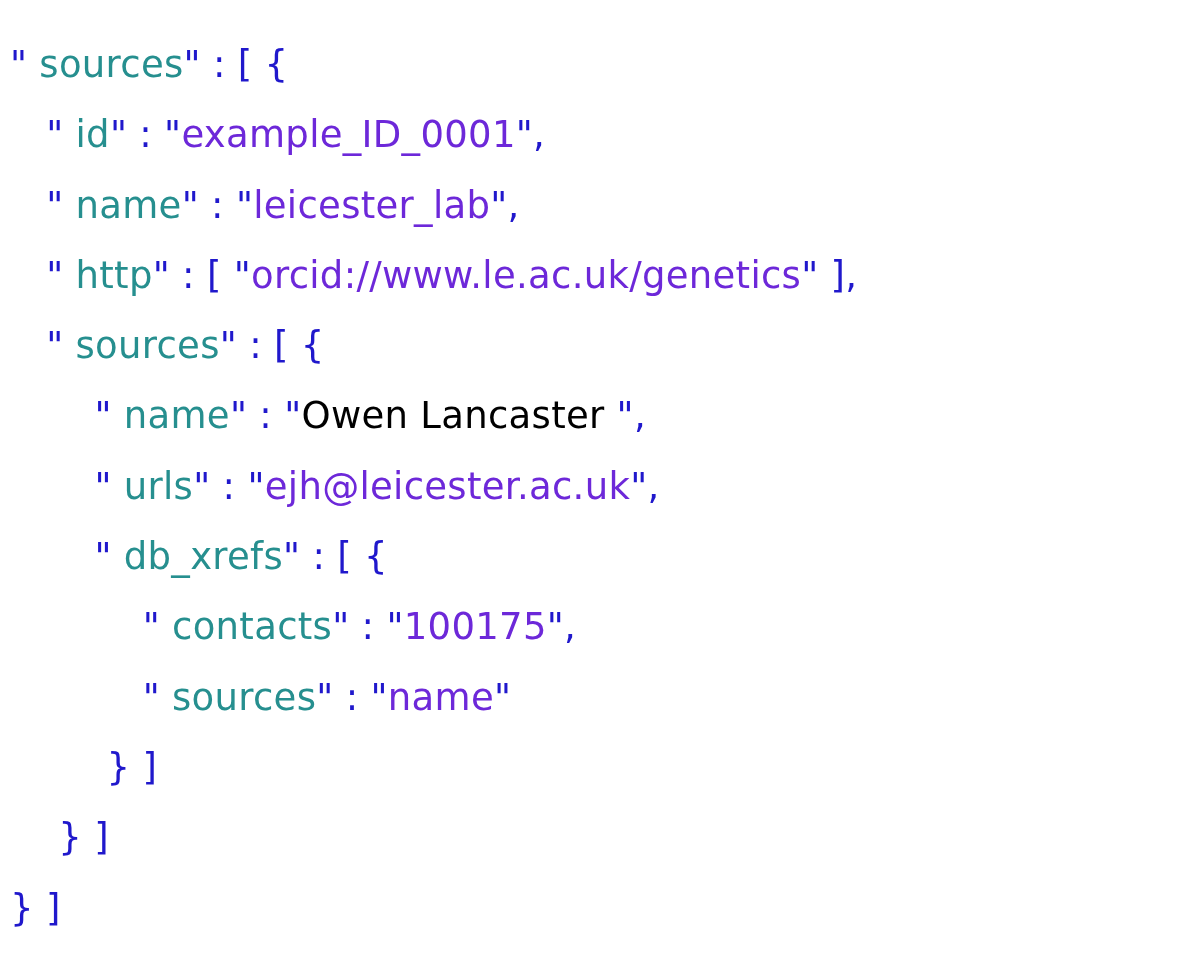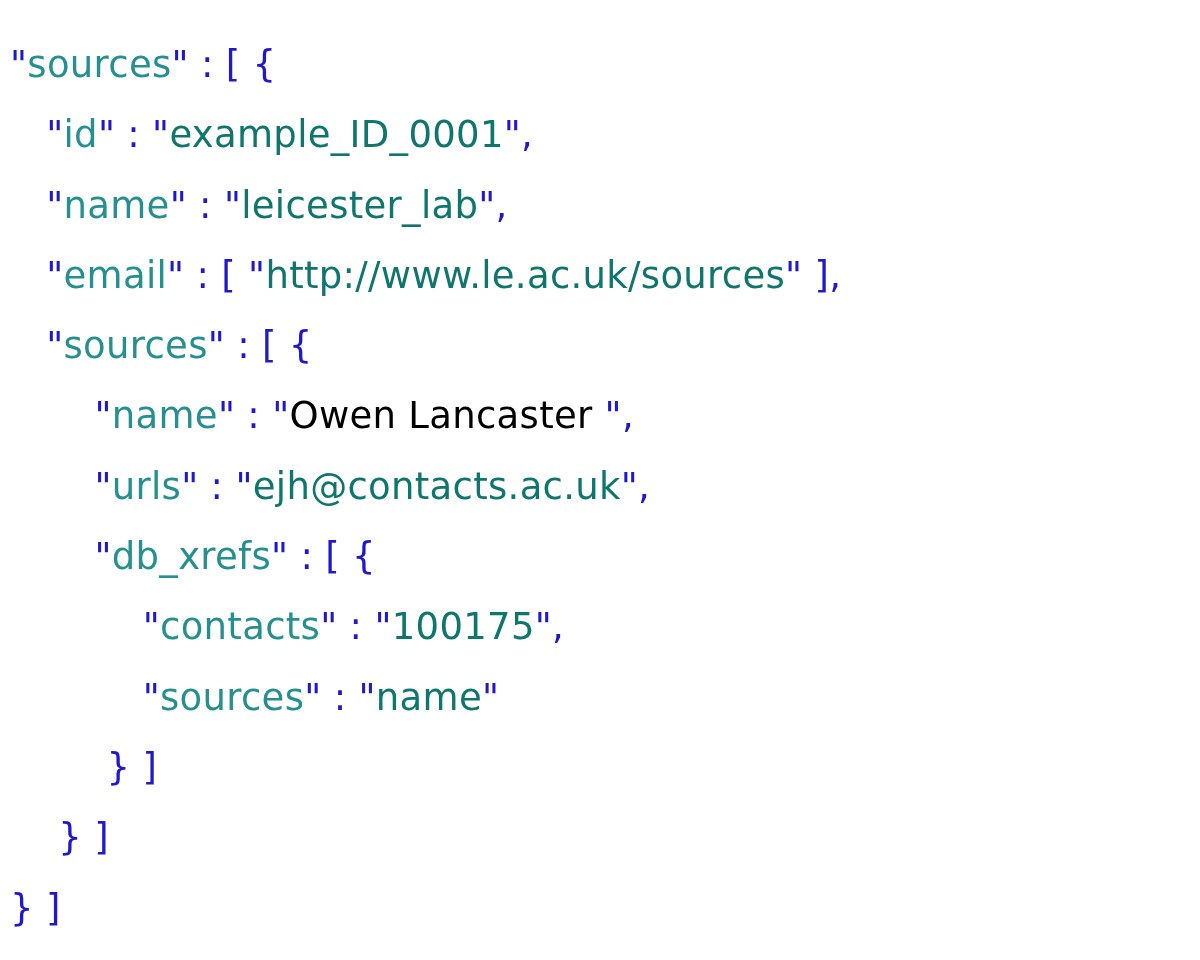--- a/index.html
+++ b/index.html
@@ -12,34 +12,34 @@
   }
   .code {
     font-family: Verdana, "DejaVu Sans", Geneva, sans-serif;
     font-size: 37px;
     line-height: 1.90;
     white-space: pre;
     color: #000000;
     padding: 30px 10px 0 10px;
     letter-spacing: 0.3px;
   }
-  .k   { color: #268f8f; }  
-  .str { color: #0f766e; }  
+  .k   { color: #268f8f; margin-left: 12px; }  
+  .str { color: #6d28d9; }  
   .pl  { color: #000000; }  
   .p   { color: #2018cc; }  
   .q   { color: #2018cc; }  
 </style>
 </head>
 <body>
 
 <div class="code"><span><span class="q">"</span><span class="k">sources</span><span class="q">"</span><span class="p"> : </span><span class="p">[ {</span></span>
    <span><span class="q">"</span><span class="k">id</span><span class="q">"</span><span class="p"> : </span><span class="q">"</span><span class="str">example_ID_0001</span><span class="q">"</span><span class="p">,</span></span>
    <span><span class="q">"</span><span class="k">name</span><span class="q">"</span><span class="p"> : </span><span class="q">"</span><span class="str">leicester_lab</span><span class="q">"</span><span class="p">,</span></span>
-   <span><span class="q">"</span><span class="k">email</span><span class="q">"</span><span class="p"> : </span><span class="p">[ </span><span class="q">"</span><span class="str">http://www.le.ac.uk/sources</span><span class="q">"</span><span class="p"> ]</span><span class="p">,</span></span>
+   <span><span class="q">"</span><span class="k">http</span><span class="q">"</span><span class="p"> : </span><span class="p">[ </span><span class="q">"</span><span class="str">orcid://www.le.ac.uk/genetics</span><span class="q">"</span><span class="p"> ]</span><span class="p">,</span></span>
    <span><span class="q">"</span><span class="k">sources</span><span class="q">"</span><span class="p"> : </span><span class="p">[ {</span></span>
        <span><span class="q">"</span><span class="k">name</span><span class="q">"</span><span class="p"> : </span><span class="q">"</span><span class="pl">Owen Lancaster </span><span class="q">"</span><span class="p">,</span></span>
-       <span><span class="q">"</span><span class="k">urls</span><span class="q">"</span><span class="p"> : </span><span class="q">"</span><span class="str">ejh@contacts.ac.uk</span><span class="q">"</span><span class="p">,</span></span>
+       <span><span class="q">"</span><span class="k">urls</span><span class="q">"</span><span class="p"> : </span><span class="q">"</span><span class="str">ejh@leicester.ac.uk</span><span class="q">"</span><span class="p">,</span></span>
        <span><span class="q">"</span><span class="k">db_xrefs</span><span class="q">"</span><span class="p"> : </span><span class="p">[ {</span></span>
            <span><span class="q">"</span><span class="k">contacts</span><span class="q">"</span><span class="p"> : </span><span class="q">"</span><span class="str">100175</span><span class="q">"</span><span class="p">,</span></span>
            <span><span class="q">"</span><span class="k">sources</span><span class="q">"</span><span class="p"> : </span><span class="q">"</span><span class="str">name</span><span class="q">"</span></span>
         <span class="p">} ]</span>
     <span class="p">} ]</span>
 <span class="p">} ]</span></div>
 
 </body></html>

